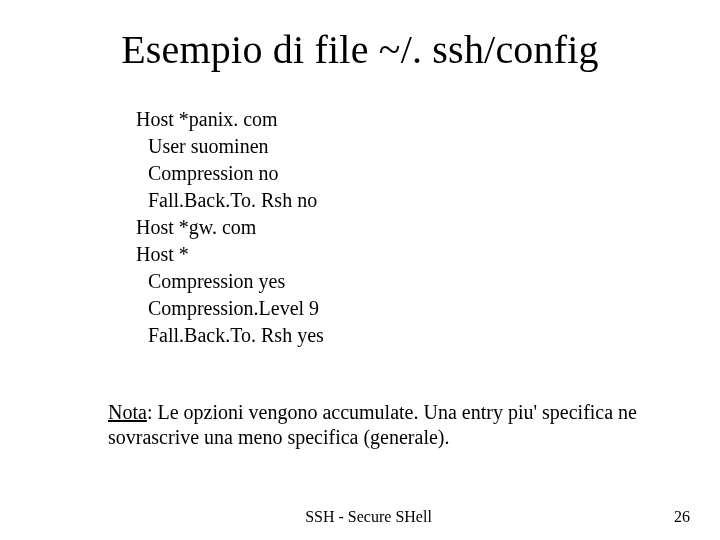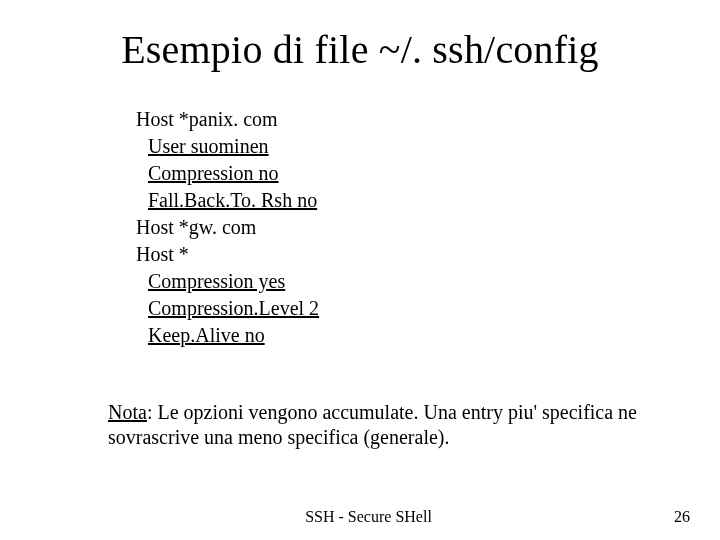--- a/index.html
+++ b/index.html
@@ -32,21 +32,20 @@
     top: 106px;
     left: 136px;
     font-size: 20px;
     line-height: 1.35;
   }
   .config-block .line {
     white-space: pre;
   }
   .config-block .indent {
     padding-left: 12px;
-    text-decoration: underline;
   }
   .note {
     position: absolute;
     top: 400px;
     left: 108px;
     right: 60px;
     font-size: 20px;
     line-height: 1.25;
   }
   .note .underline {
@@ -76,22 +75,22 @@
   <div class="title">Esempio di file ~/. ssh/config</div>
 
   <div class="config-block">
     <div class="line">Host *panix. com</div>
     <div class="line indent">User suominen</div>
     <div class="line indent">Compression no</div>
     <div class="line indent">Fall.Back.To. Rsh no</div>
     <div class="line">Host *gw. com</div>
     <div class="line">Host *</div>
     <div class="line indent">Compression yes</div>
-    <div class="line indent">Compression.Level 2</div>
-    <div class="line indent">Keep.Alive no</div>
+    <div class="line indent">Compression.Level 9</div>
+    <div class="line indent">Fall.Back.To. Rsh yes</div>
   </div>
 
   <div class="note">
     <span class="underline">Nota</span><span>: </span><span>Le opzioni vengono accumulate. Una entry piu' specifica ne sovrascrive una meno specifica (generale).</span>
   </div>
 
   <div class="footer-center">SSH - Secure SHell</div>
   <div class="footer-page">26</div>
 
 </div>

